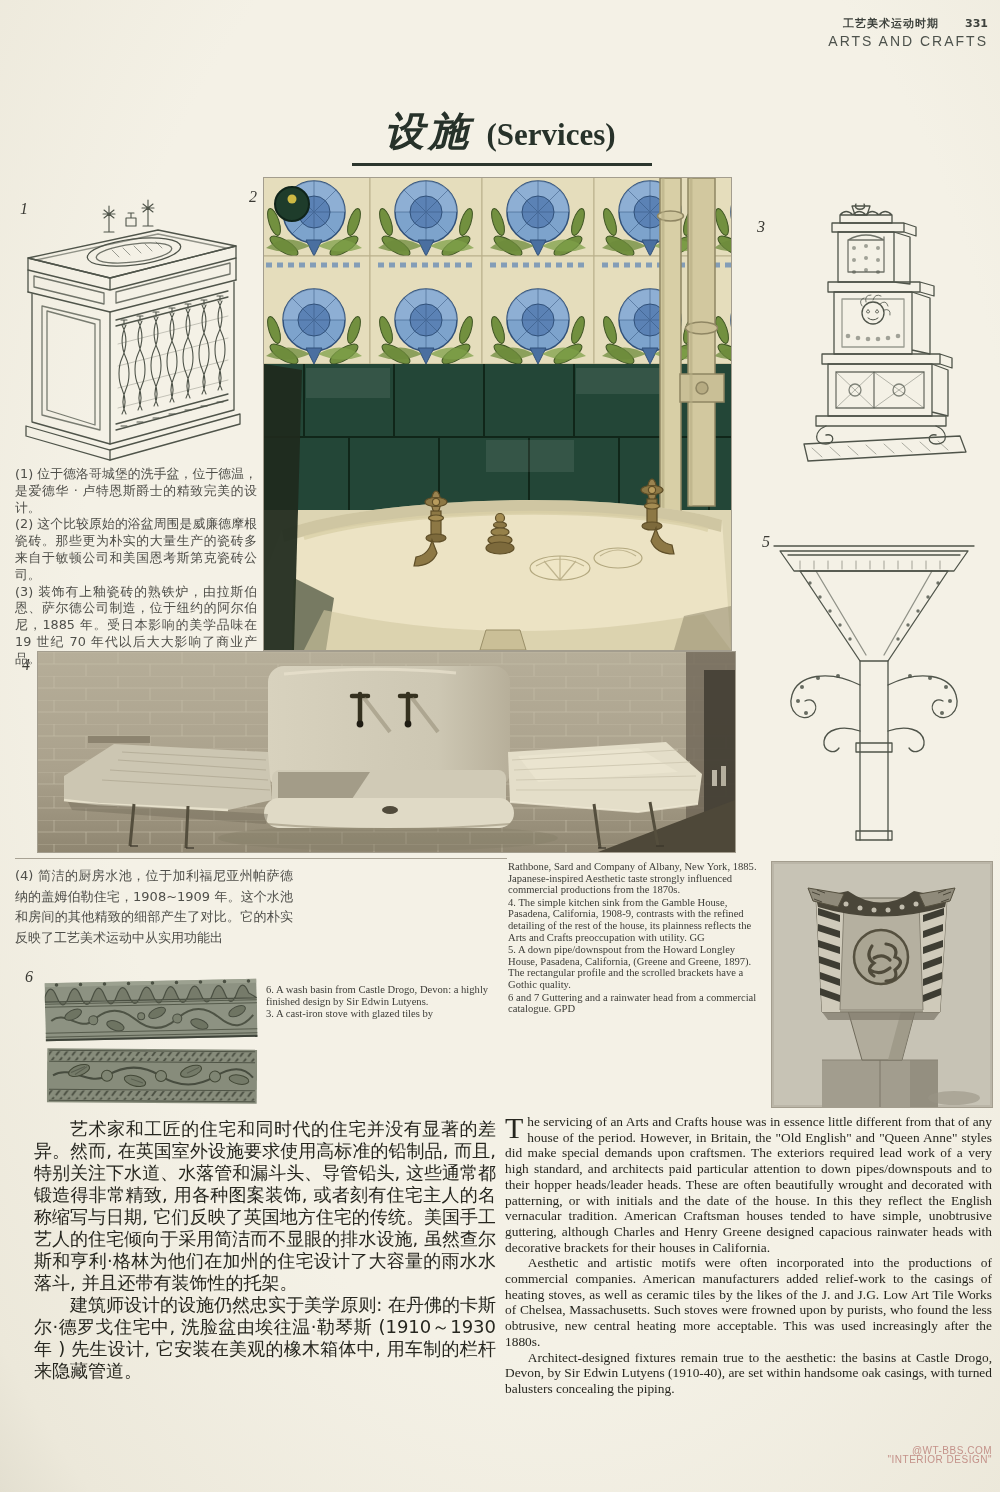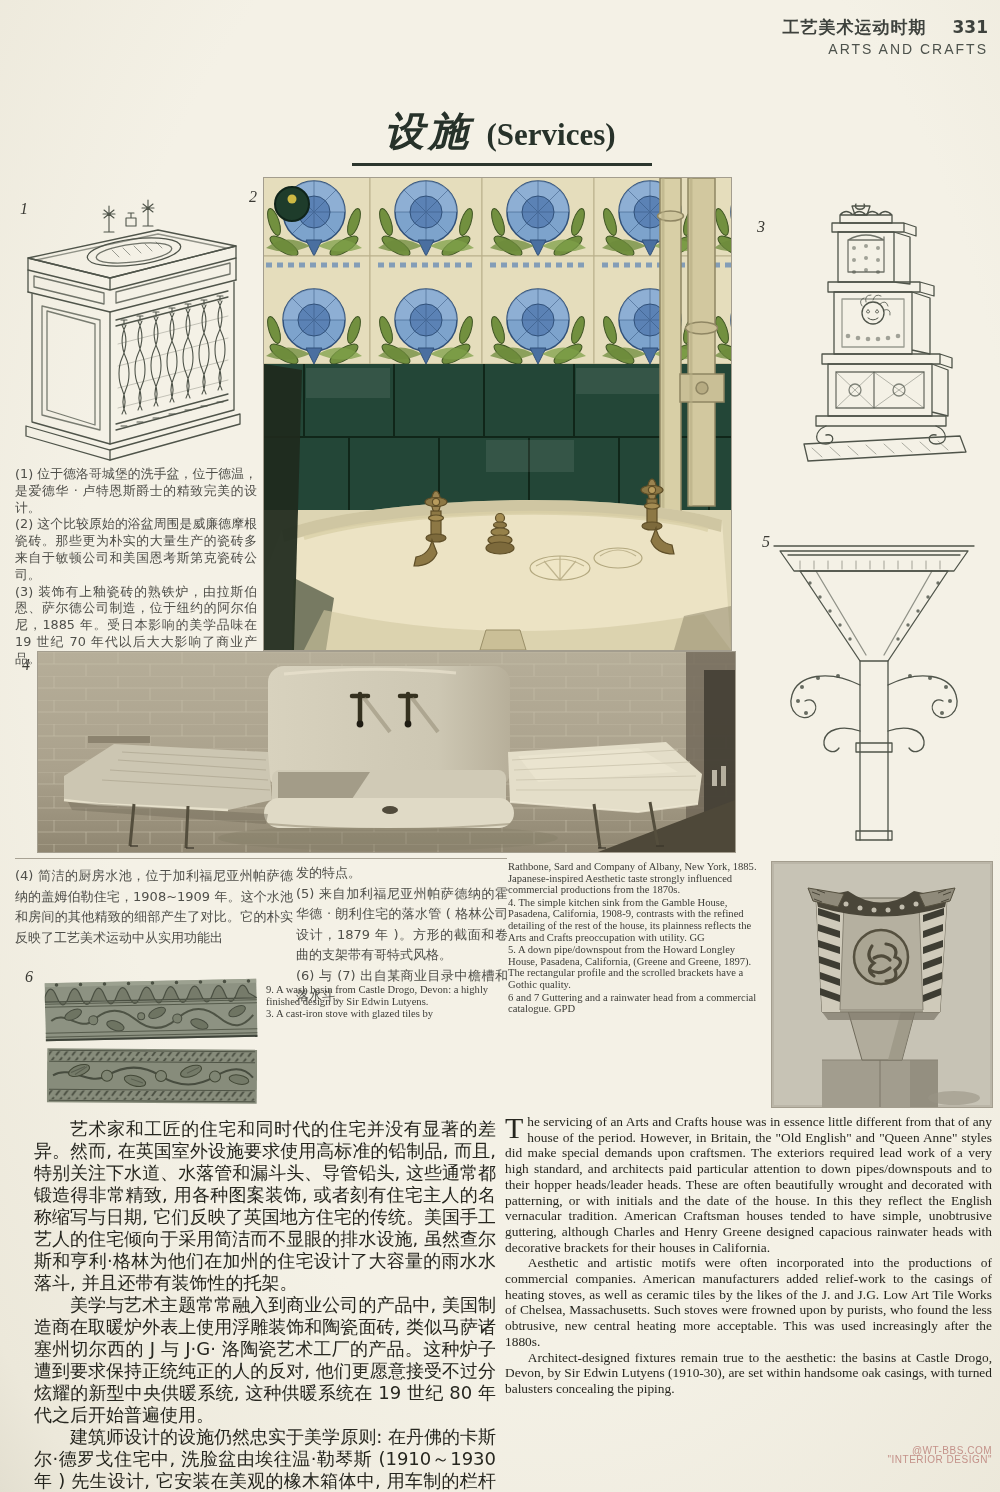--- a/index.html
+++ b/index.html
@@ -3,21 +3,21 @@
 <meta charset="utf-8">
 <style>
   html,body{margin:0;padding:0;background:#cfccc0;}
   #page{position:relative;width:1000px;height:1492px;margin:0 auto;
     background:radial-gradient(ellipse at 55% 40%, #f4f1e6 60%, #ece8da 92%, #e3dfd0 100%);
     overflow:hidden;font-family:"Liberation Serif",serif;color:#2a2a25;}
   .abs{position:absolute;}
   .zh{font-family:"DejaVu Sans","Liberation Sans",sans-serif;}
   
   .hdr{top:16px;right:12px;text-align:right;}
-  .hdr-line1{font-size:17px;font-weight:bold;color:#3e423d;letter-spacing:1px;}
+  .hdr-line1{font-size:11px;font-weight:bold;color:#3e423d;letter-spacing:1px;}
   .hdr-line1 .pageno{font-weight:bold;margin-left:26px;letter-spacing:0;}
   .hdr-line2{font-size:14px;color:#4d524c;letter-spacing:2px;margin-top:2px;font-family:"Liberation Sans",sans-serif;}
   
   .title-wrap{top:104px;left:0;width:1000px;text-align:center;color:#27322a;}
   .title-zh{font-size:40px;font-weight:bold;letter-spacing:4px;font-style:italic;}
   .title-en{font-size:31px;font-weight:bold;margin-left:10px;}
   .title-rule{top:163px;left:352px;width:300px;height:3px;background:#2b362d;}
   
   .fig-num{font-style:italic;font-size:16px;color:#3a3a34;}
   
@@ -376,25 +376,20 @@
         <path d="M92,194 h8 M148,196 h8 M560,196 h8 M618,194 h8"></path>
       </g>
     </svg>
   </div>
 
   <div class="abs thin-rule" style="left:15px;top:858px;width:492px;"></div>
 
   <div class="abs cap-zh4 zh" style="left:15px;top:866px;width:278px;">
     <p>(4) 简洁的厨房水池，位于加利福尼亚州帕萨德纳的盖姆伯勒住宅，1908~1909 年。这个水池和房间的其他精致的细部产生了对比。它的朴实反映了工艺美术运动中从实用功能出</p>
   </div>
-  <div class="abs cap-zh4 zh" style="left:296px;top:863px;width:212px;">
-    <p>发的特点。</p>
-    <p>(5) 来自加利福尼亚州帕萨德纳的霍华德 · 朗利住宅的落水管 ( 格林公司设计，1879 年 )。方形的截面和卷曲的支架带有哥特式风格。</p>
-    <p>(6) 与 (7) 出自某商业目录中檐槽和落水斗。</p>
-  </div>
 
   <div class="abs" style="left:45px;top:973px;width:212px;height:68px;transform:rotate(-1.2deg);">
     <svg width="212" height="68" viewBox="0 0 212 68">
       <rect y="8" width="212" height="58" fill="#8d9282"></rect>
       <rect y="8" width="212" height="4" fill="#a7ac9a" opacity=".6"></rect>
       <path d="M0,22 q6,-16 12,0 t12,0 t12,0 t12,0 t12,0 t12,0 t12,0 t12,0 t12,0 t12,0 t12,0 t12,0 t12,0 t12,0 t12,0 t12,0 t12,0 L212,27 L0,27 Z" fill="#767b6a" stroke="#4b5043" stroke-width="1.2"></path>
       <g fill="#4b5043">
         <circle cx="12" cy="10" r="1.8"></circle>
           <circle cx="36" cy="10" r="1.8"></circle>
           <circle cx="60" cy="10" r="1.8"></circle>
@@ -444,21 +439,21 @@
       <path d="M24,26 l14,-6 M28,28 l12,-8 M84,32 l12,4 M140,26 l12,-6" stroke="#4f5446" opacity=".7"></path>
       <g fill="#7f8573" stroke="#434837">
         <circle cx="60" cy="29" r="5.5"></circle>
           <circle cx="114" cy="29" r="5.5"></circle>
           <circle cx="168" cy="29" r="5.5"></circle>
       </g>
     </svg>
   </div>
 
   <div class="abs cap-en" style="left:266px;top:984px;width:240px;">
-    <p>9. A wash basin from Castle Drogo, Devon: a highly finished design by Sir Edwin Lutyens.</p>
+    <p>6. A wash basin from Castle Drogo, Devon: a highly finished design by Sir Edwin Lutyens.</p>
     <p>3. A cast-iron stove with glazed tiles by</p>
   </div>
 
   <div class="abs cap-en" style="left:508px;top:861px;width:252px;">
     <p>Rathbone, Sard and Company of Albany, New York, 1885. Japanese-inspired Aesthetic taste strongly influenced commercial productions from the 1870s.</p>
     <p>4. The simple kitchen sink from the Gamble House, Pasadena, California, 1908-9, contrasts with the refined detailing of the rest of the house, its plainness reflects the Arts and Crafts preoccupation with utility. GG</p>
     <p>5. A down pipe/downspout from the Howard Longley House, Pasadena, California, (Greene and Greene, 1897). The rectangular profile and the scrolled brackets have a Gothic quality.</p>
     <p>6 and 7 Guttering and a rainwater head from a commercial catalogue. GPD</p>
   </div>
 
@@ -516,28 +511,27 @@
       <path d="M40,30 l8,3 m-6,4 l8,3 m-5,-12 l8,3" stroke="#4a4639"></path>
       <path d="M183,26 L147,32 L153,45 L178,39 Z" fill="#8f8a7a" stroke="#55503f"></path>
       <path d="M179,30 l-8,3 m6,4 l-8,3 m5,-12 l-8,3" stroke="#4a4639"></path>
 
       <path d="M50,150 L168,150 L162,158 L56,158 Z" fill="#7d7869" opacity=".7"></path>
     </svg>
   </div>
 
   <div class="abs body-zh zh" style="left:34px;top:1118px;width:462px;">
     <p>艺术家和工匠的住宅和同时代的住宅并没有显著的差异。然而, 在英国室外设施要求使用高标准的铅制品, 而且, 特别关注下水道、水落管和漏斗头、导管铅头, 这些通常都锻造得非常精致, 用各种图案装饰, 或者刻有住宅主人的名称缩写与日期, 它们反映了英国地方住宅的传统。美国手工艺人的住宅倾向于采用简洁而不显眼的排水设施, 虽然查尔斯和亨利·格林为他们在加州的住宅设计了大容量的雨水水落斗, 并且还带有装饰性的托架。</p>
-    <p>美学与艺术主题常常融入到商业公司的产品中, 美国制造商在取暖炉外表上使用浮雕装饰和陶瓷面砖, 类似马萨诸塞州切尔西的 J 与 J·G· 洛陶瓷艺术工厂的产品。这种炉子遭到要求保持正统纯正的人的反对, 他们更愿意接受不过分炫耀的新型中央供暖系统, 这种供暖系统在 19 世纪 80 年代之后开始普遍使用。</p>
     <p>建筑师设计的设施仍然忠实于美学原则: 在丹佛的卡斯尔·德罗戈住宅中, 洗脸盆由埃往温·勒琴斯 (1910～1930 年 ) 先生设计, 它安装在美观的橡木箱体中, 用车制的栏杆来隐藏管道。</p>
   </div>
 
   <div class="abs body-en" style="left:505px;top:1114px;width:487px;">
     <p class="first"><span class="dropcap">T</span><span>he servicing of an Arts and Crafts house was in essence little different from that of any house of the period. However, in Britain, the "Old English" and "Queen Anne" styles did make special demands upon craftsmen. The exteriors required lead work of a very high standard, and architects paid particular attention to down pipes/downspouts and to their hopper heads/leader heads. These are often beautifully wrought and decorated with patterning, or with initials and the date of the house. In this they reflect the English vernacular tradition. American Craftsman houses tended to have simple, unobtrusive guttering, although Charles and Henry Greene designed capacious rainwater heads with decorative brackets for their houses in California.</span></p>
     <p>Aesthetic and artistic motifs were often incorporated into the productions of commercial companies. American manufacturers added relief-work to the casings of heating stoves, as well as ceramic tiles by the likes of the J. and J.G. Low Art Tile Works of Chelsea, Massachusetts. Such stoves were frowned upon by purists, who found the less obtrusive, new central heating more acceptable. This was used increasingly after the 1880s.</p>
-    <p>Architect-designed fixtures remain true to the aesthetic: the basins at Castle Drogo, Devon, by Sir Edwin Lutyens (1910-30), are set within handsome oak casings, with turned balusters concealing the piping.</p>
+    <p>Architect-designed fixtures remain true to the aesthetic: the basins at Castle Drogo, Devon, by Sir Edwin Lutyens (1910-40), are set within handsome oak casings, with turned balusters concealing the piping.</p>
   </div>
 
   <div class="abs wm" style="left:850px;top:1446px;width:142px;">
     <div>@WT-BBS.COM</div>
     <div>"INTERIOR DESIGN"</div>
   </div>
 
 </div>
 
 </body></html>

